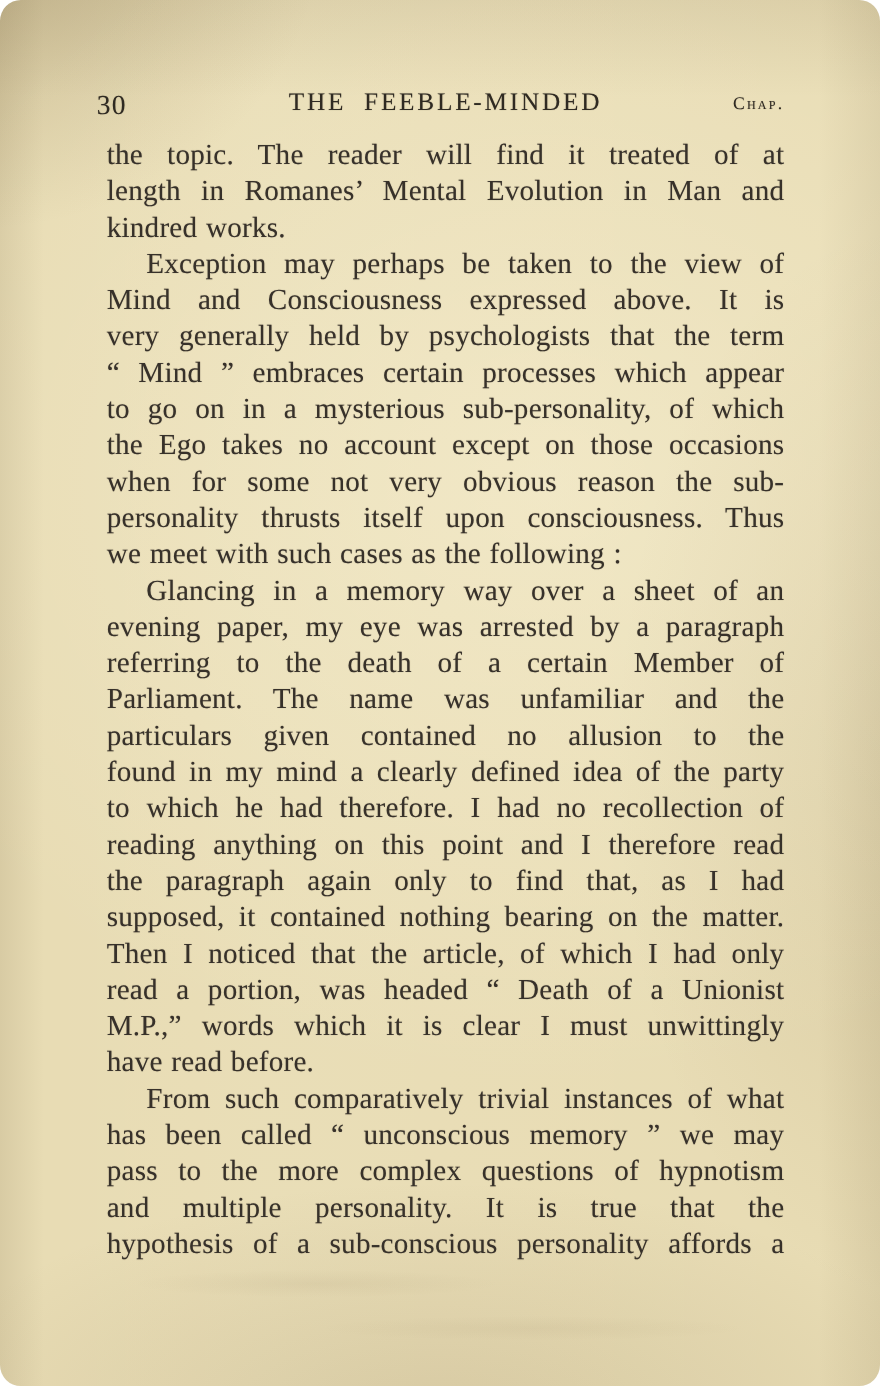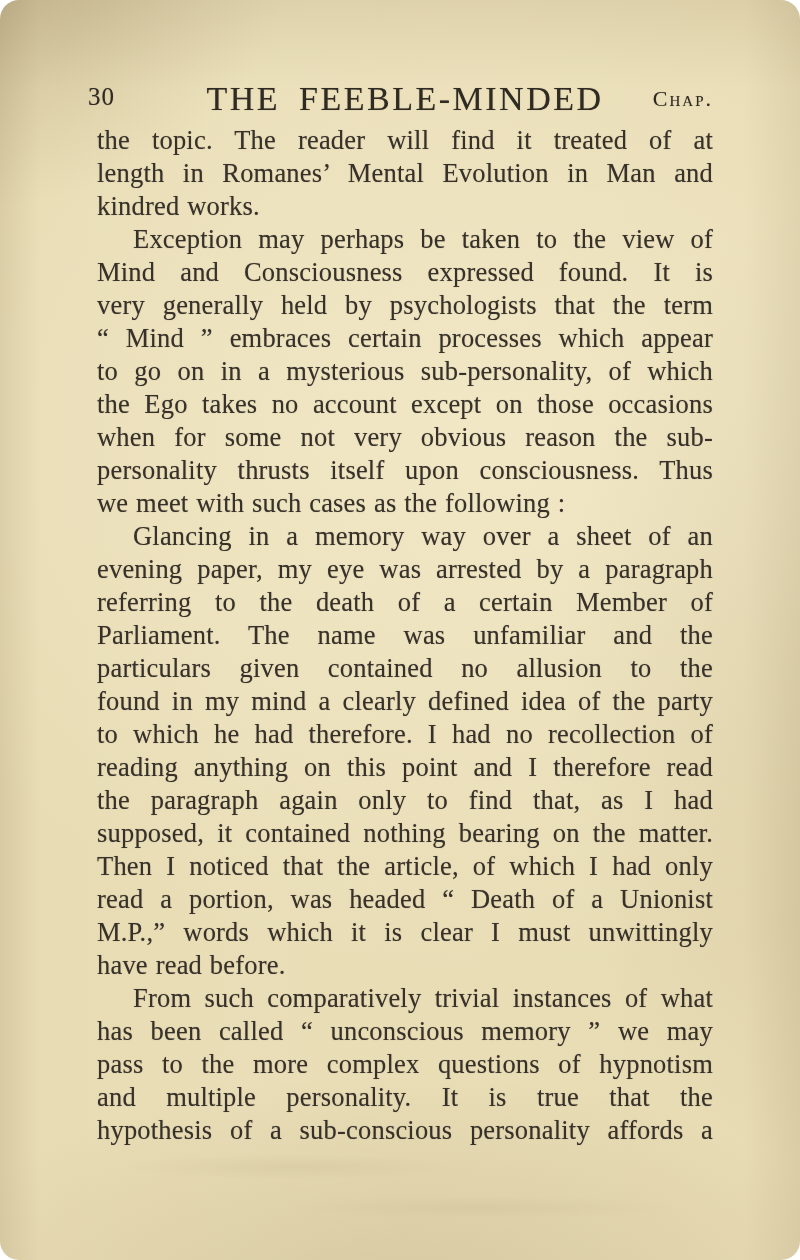--- a/index.html
+++ b/index.html
@@ -33,26 +33,26 @@
     position: absolute; left: 97px; top: 80px; width: 616px; height: 32px;
     color: #2f2a22;
   }
   .pagenum {
     position: absolute; left: -9px; top: 3px;
     font-size: 25px; letter-spacing: 1px;
     text-shadow: 0 0 1px rgba(55,48,38,0.35);
   }
   .runtitle {
     position: absolute; left: 50%; top: 0; transform: translateX(-50%);
-    font-size: 34px; letter-spacing: 2.5px; word-spacing: 8px; white-space: nowrap;
+    font-size: 23px; letter-spacing: 2.5px; word-spacing: 8px; white-space: nowrap;
     text-shadow: 0 0 1px rgba(55,48,38,0.4);
   }
   .chap {
     position: absolute; right: 0; top: 6px;
-    font-size: 22px; font-variant: small-caps; letter-spacing: 2px;
+    font-size: 16px; font-variant: small-caps; letter-spacing: 2px;
     text-shadow: 0 0 1px rgba(55,48,38,0.35);
   }
 
   .bodytext {
     position: absolute; left: 97px; top: 124px; width: 616px;
     text-shadow: 0 0 1px rgba(55,48,38,0.38);
   }
   .line {
     font-size: 26.5px; line-height: 33px; height: 33px;
     letter-spacing: 0.2px; word-spacing: 1px;
@@ -69,21 +69,21 @@
   <div class="header">
     <span class="pagenum">30</span>
     <span class="runtitle">THE FEEBLE-MINDED</span>
     <span class="chap">Chap.</span>
   </div>
   <div class="bodytext" id="text-body">
       <div class="line"><span>the topic.  The reader will find it treated of at</span></div>
       <div class="line"><span>length in Romanes’ </span><span class="em">Mental Evolution in Man</span><span> and</span></div>
       <div class="line noj"><span>kindred works.</span></div>
       <div class="line indent"><span>Exception may perhaps be taken to the view of</span></div>
-      <div class="line"><span>Mind and Consciousness expressed found.  It is</span></div>
+      <div class="line"><span>Mind and Consciousness expressed above.  It is</span></div>
       <div class="line"><span>very generally held by psychologists that the term</span></div>
       <div class="line"><span>“ Mind ” embraces certain processes which appear</span></div>
       <div class="line"><span>to go on in a mysterious sub-personality, of which</span></div>
       <div class="line"><span>the Ego takes no account except on those occasions</span></div>
       <div class="line"><span>when for some not very obvious reason the sub-</span></div>
       <div class="line"><span>personality thrusts itself upon consciousness.  Thus</span></div>
       <div class="line noj"><span>we meet with such cases as the following :</span></div>
       <div class="line indent"><span>Glancing in a memory way over a sheet of an</span></div>
       <div class="line"><span>evening paper, my eye was arrested by a paragraph</span></div>
       <div class="line"><span>referring to the death of a certain Member of</span></div>

